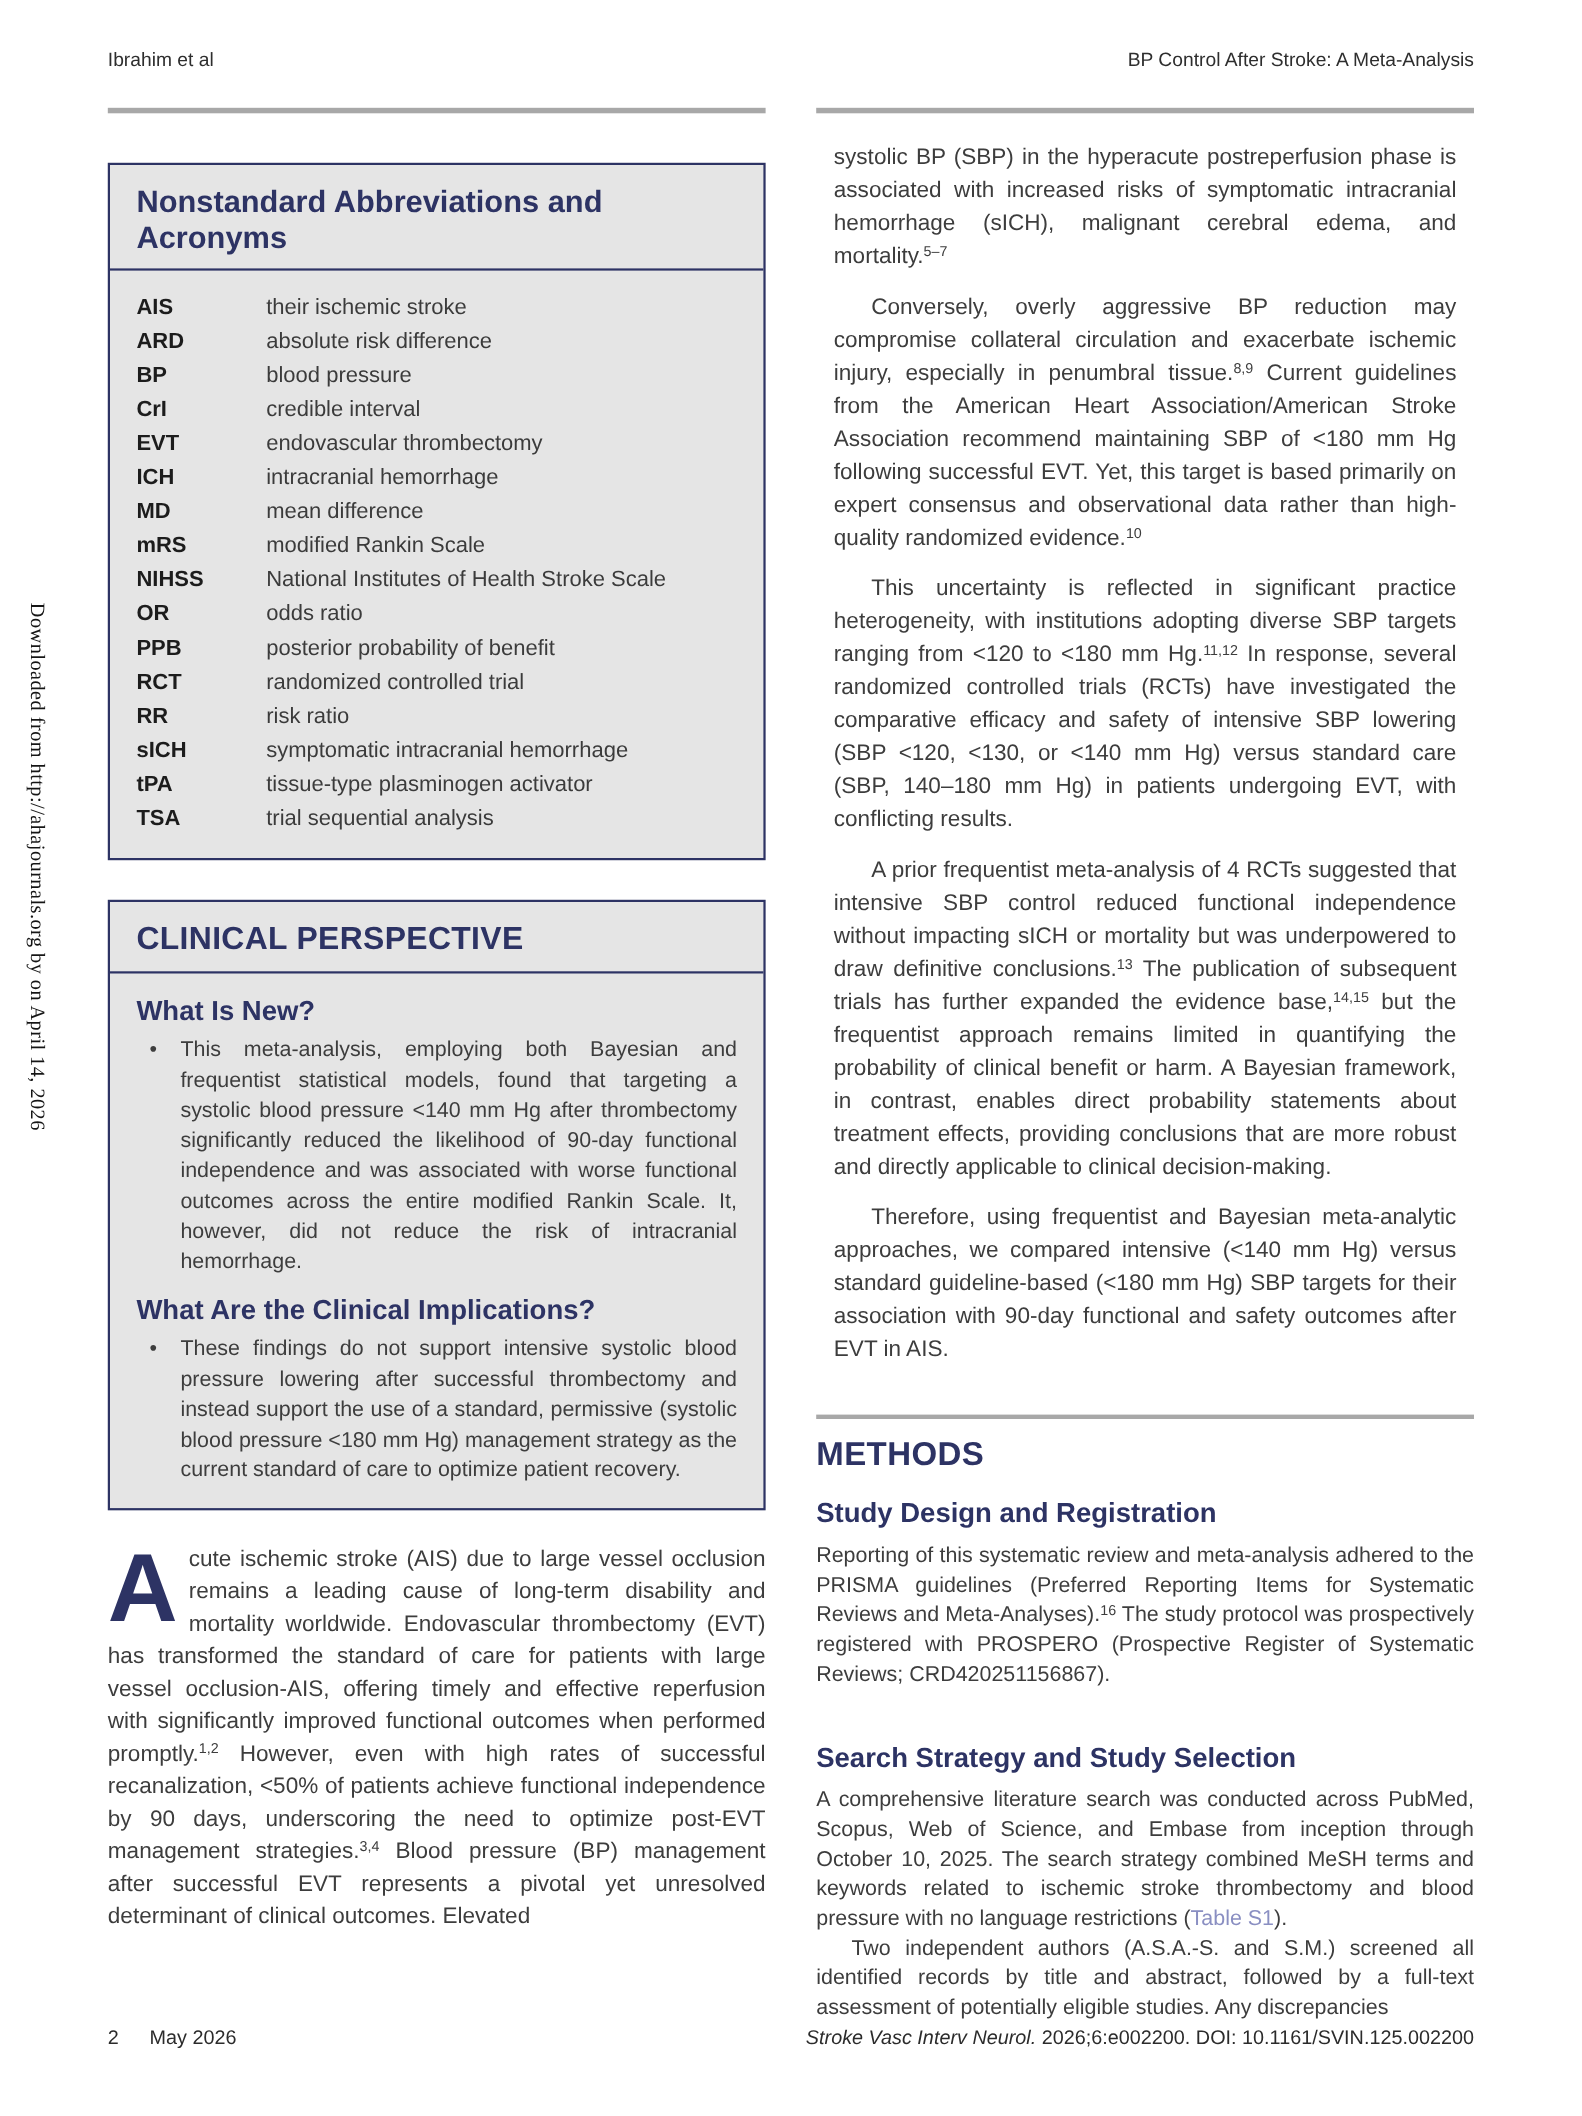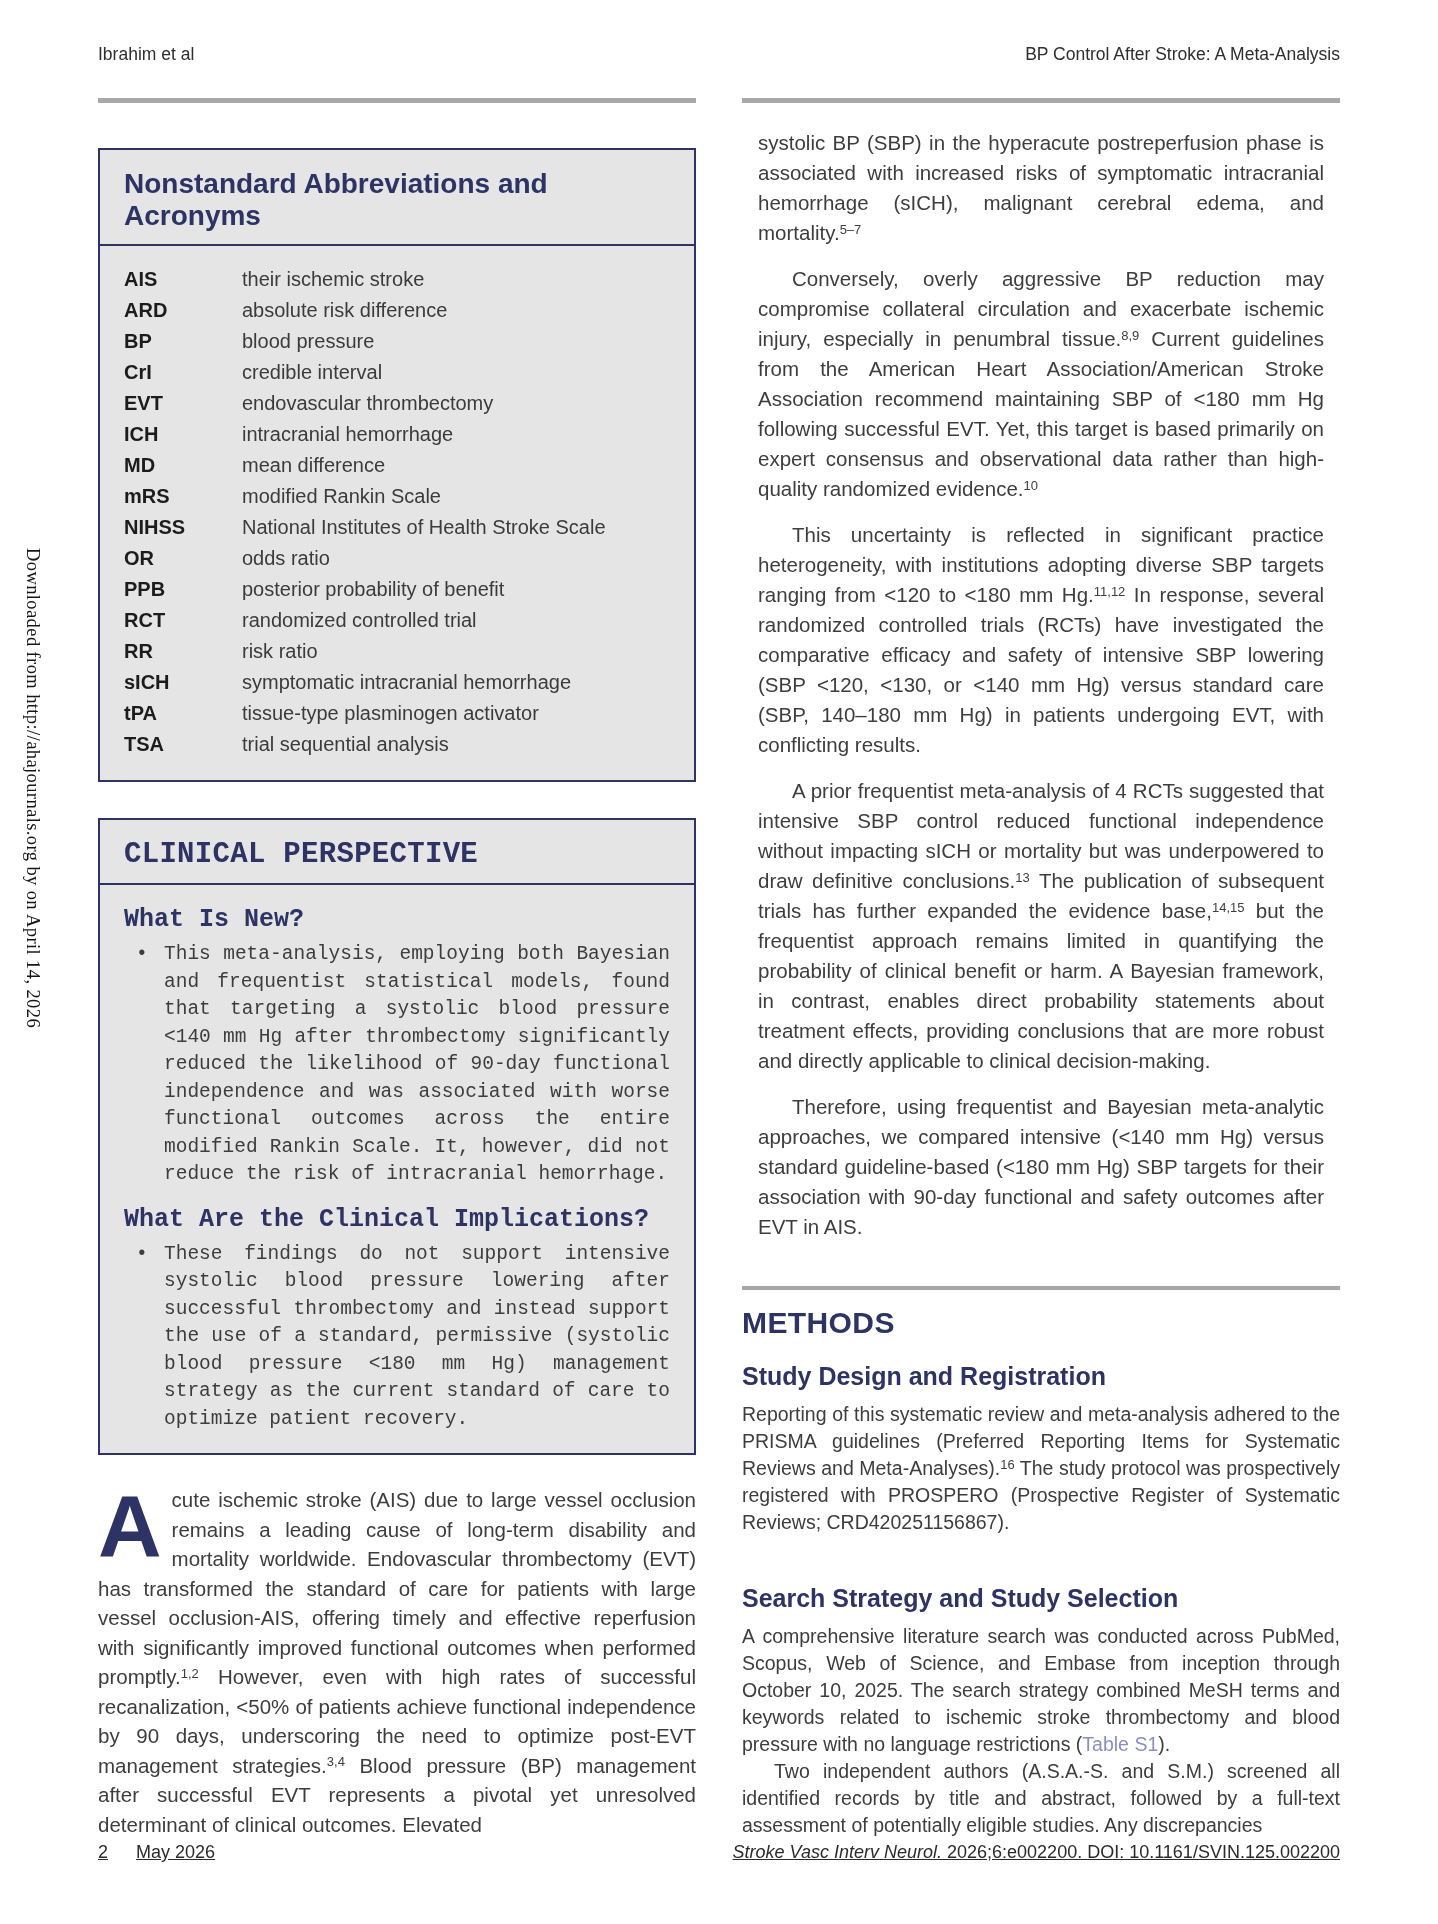--- a/index.html
+++ b/index.html
@@ -33,21 +33,21 @@
   .abbr-box { margin-top:28px; }
   .panel-title {
     font-weight:bold; color:#2d3364; border-bottom:2px solid #2d3364;
   }
   .abbr-box .panel-title { font-size:28px; padding:18px 24px 12px 24px; }
   .abbr-list { padding:18px 24px 20px 24px; }
   .abbr-row { display:flex; font-size:20px; line-height:31px; }
   .abbr-term { width:118px; flex-shrink:0; font-weight:bold; color:#1c1c1c; }
   .abbr-def  { color:#3b3b3b; }
 
-  .cp-box { margin-top:36px;font-family:Liberation Mono, monospace; }
+  .cp-box { margin-top:36px; }
   .cp-box .panel-title { font-size:29px; padding:18px 24px 12px 24px; letter-spacing:0.3px; }
   .cp-body { padding:4px 24px 20px 24px; }
   .cp-heading { font-size:25px; font-weight:bold; color:#2d3364; margin:16px 0 7px 0; }
   .cp-bullet { position:relative; padding-left:40px; font-size:19.5px; line-height:27.5px;
                color:#3d3d3d; text-align:justify; }
   .cp-bullet .dot { position:absolute; left:12px; top:0; color:#3d3d3d; }
 
   
   .intro-para {
     margin:30px 0 0 0; font-size:20.5px; line-height:29.5px;
@@ -70,21 +70,21 @@
   .sub-heading { font-size:25px; font-weight:bold; color:#2d3364; margin:22px 0 10px 0; }
   .sub-heading.spaced { margin-top:48px; }
   .methods-para { margin:0; font-size:19.5px; line-height:27px; color:#3d3d3d; text-align:justify; }
   .methods-para.indent { text-indent:32px; }
   .link { color:#8a8fc2; }
 
   
   .footer {
     position:absolute; left:98px; top:1842px; width:1242px;
     display:flex; justify-content:space-between;
-    font-size:18px; color:#2b2b2b;text-decoration:underline;
+    font-size:18px; color:#2b2b2b;
   }
   .pageno { margin-right:28px; }
   .italic { font-style:italic;margin-left:48px; }
 </style>
 </head>
 <body>
 
 <div class="page">
 
   <div class="watermark">Downloaded from http://ahajournals.org by on April 14, 2026</div>

